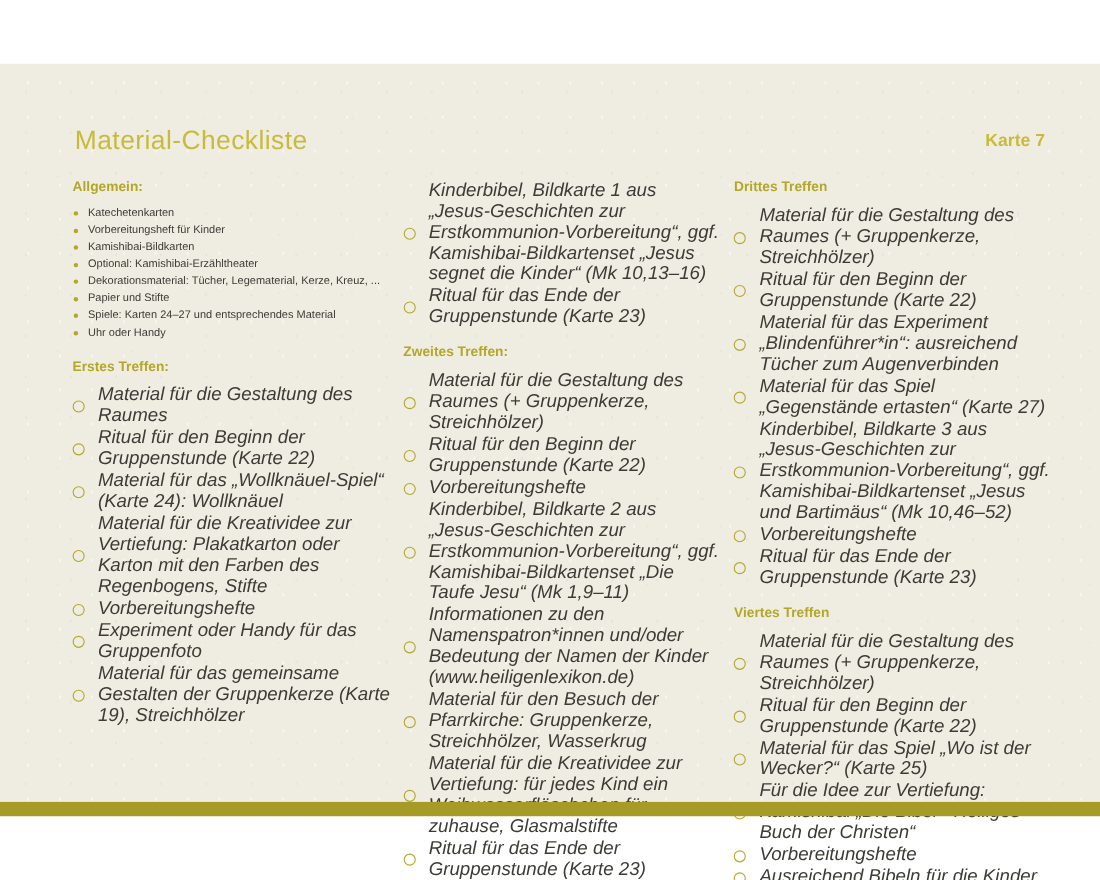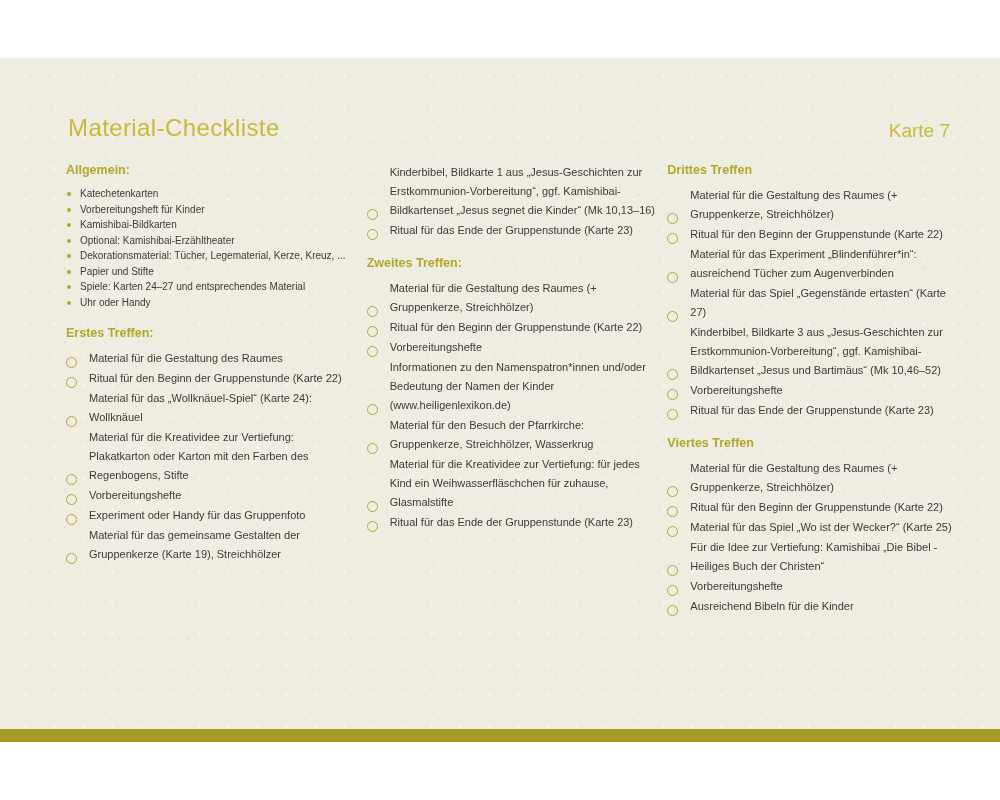--- a/index.html
+++ b/index.html
@@ -32,21 +32,21 @@
   }
   .card-inner{position:relative;z-index:1;width:100%;height:100%;}
   .page-header{position:absolute;left:0;top:0;width:100%;}
   .page-title{
     position:absolute;left:68px;top:56px;margin:0;
     font-size:24px;font-weight:normal;letter-spacing:0.4px;
     color:var(--title-color);
   }
   .card-number{
     position:absolute;right:50px;top:62px;
-    font-size:19px;font-weight:normal;color:var(--title-color);
+    font-size:16px;font-weight:bold;color:var(--title-color);
   }
   .columns{
     position:absolute;left:66px;top:105px;right:44px;
     display:flex;gap:12px;
   }
   .column{flex:1;min-width:0;}
   .block-heading{
     color:var(--accent);font-weight:bold;font-size:12.5px;
     margin:16px 0 9px 0;
   }
@@ -57,23 +57,24 @@
     display:flex;align-items:flex-start;
     font-size:10px;line-height:15.5px;
   }
   .dot{
     width:4px;height:4px;border-radius:50%;
     background:var(--accent);
     margin:6px 9px 0 1px;flex:0 0 auto;
   }
   .check-list{margin:0 0 10px 0;}
   .check-list .item{
-    display:flex;align-items:flex-end;
-    font-size:11px;line-height:19px;
+    display:flex;align-items:center;
+    font-size:17px;line-height:19px;
     margin-bottom:1px;
+    font-style:italic;
   }
   .circle{
     width:11px;height:11px;border-radius:50%;
     border:1.6px solid var(--accent);background:transparent;
     margin:3.5px 12px 0 0;flex:0 0 auto;
   }
   .item-text{min-width:0;}
   .bottom-bar{
     position:absolute;left:0;bottom:0;width:100%;height:13px;
     background:var(--bottom-bar);
@@ -178,20 +179,24 @@
               <li class="item">
                 <span class="circle"></span>
                 <span class="item-text">Ritual für den Beginn der Gruppenstunde (Karte 22)</span>
               </li>
               <li class="item">
                 <span class="circle"></span>
                 <span class="item-text">Vorbereitungshefte</span>
               </li>
               <li class="item">
                 <span class="circle"></span>
+                <span class="item-text">Kinderbibel, Bildkarte 2 aus „Jesus-Geschichten zur Erstkommunion-Vorbereitung“, ggf. Kamishibai-Bildkartenset „Die Taufe Jesu“ (Mk 1,9–11)</span>
+              </li>
+              <li class="item">
+                <span class="circle"></span>
                 <span class="item-text">Informationen zu den Namenspatron*innen und/oder Bedeutung der Namen der Kinder (www.heiligenlexikon.de)</span>
               </li>
               <li class="item">
                 <span class="circle"></span>
                 <span class="item-text">Material für den Besuch der Pfarrkirche: Gruppenkerze, Streichhölzer, Wasserkrug</span>
               </li>
               <li class="item">
                 <span class="circle"></span>
                 <span class="item-text">Material für die Kreatividee zur Vertiefung: für jedes Kind ein Weihwasserfläschchen für zuhause, Glasmalstifte</span>
               </li>

